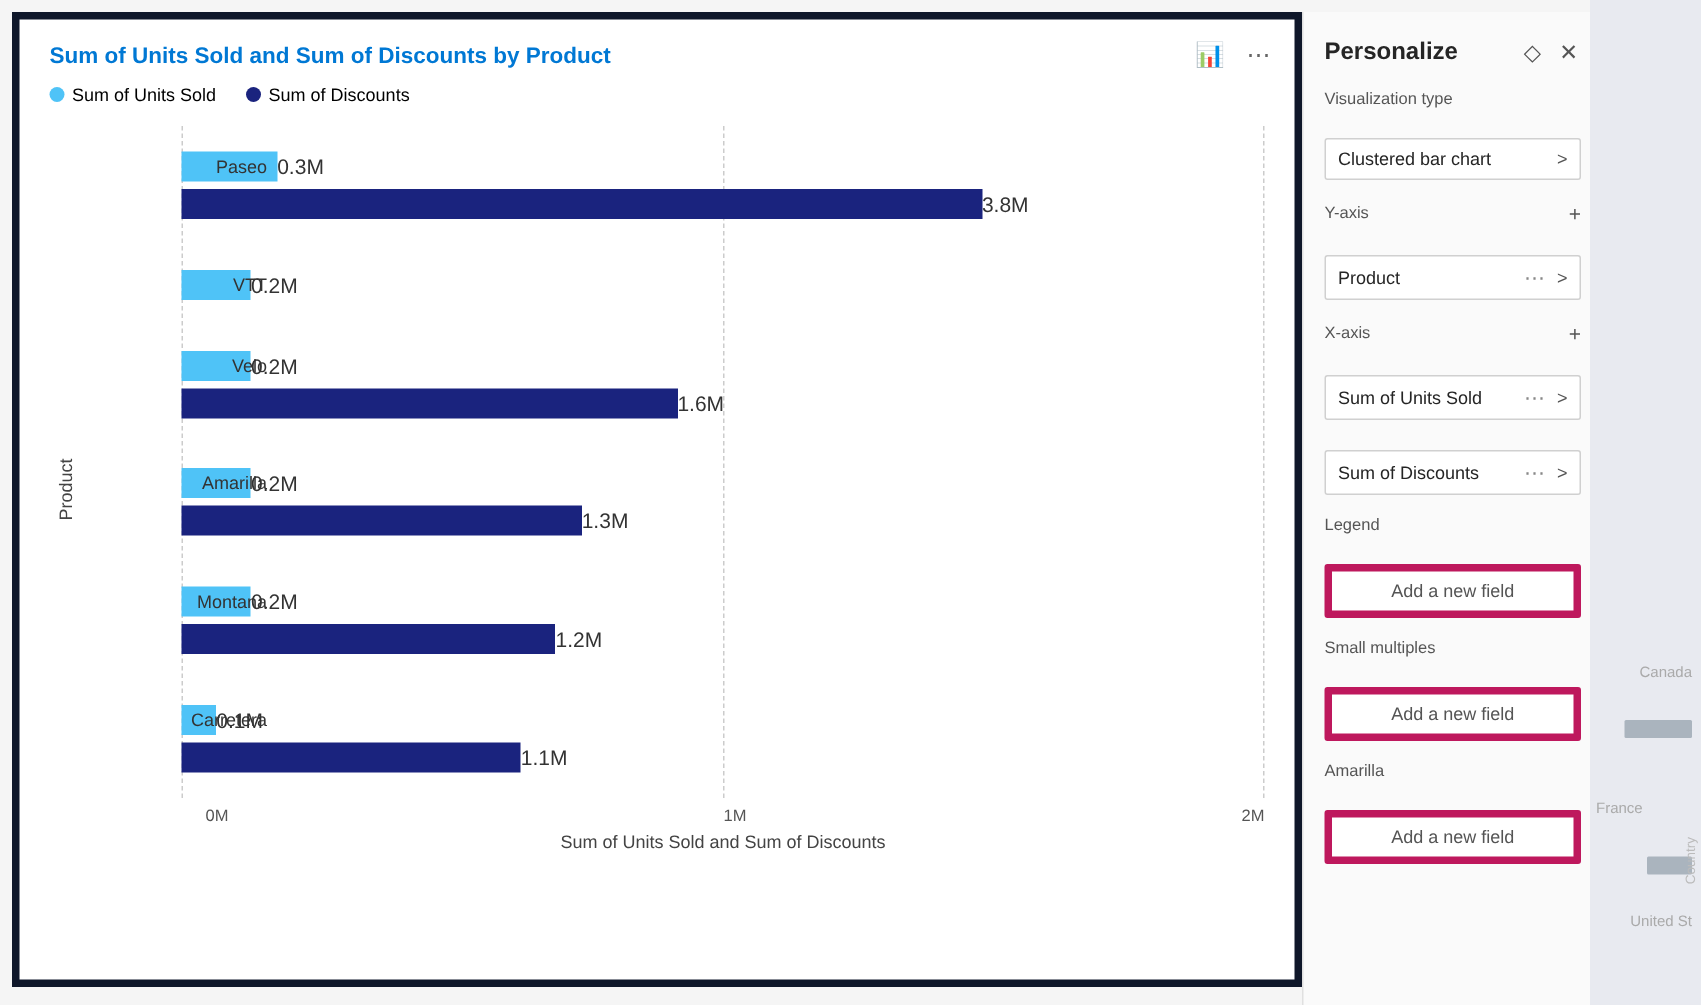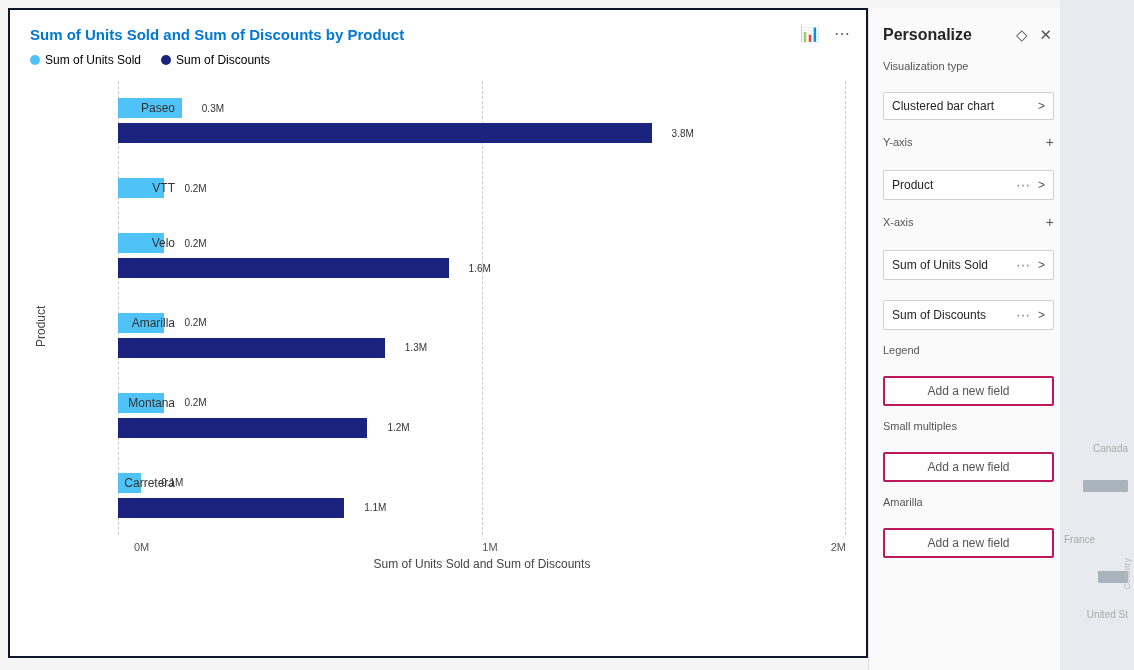--- a/index.html
+++ b/index.html
@@ -17,21 +17,21 @@
       background: #f5f5f5;
       display: flex;
       align-items: flex-start;
       justify-content: flex-start;
       padding: 8px;
       position: relative;
     }
 
     .chart-container {
       background: #fff;
-      border: 2px solid #0f172a;
+      border: 5px solid #0f172a;
       width: 860px;
       height: 650px;
       position: relative;
       padding: 16px 20px 60px 20px;
     }
 
     .chart-title {
       font-size: 15px;
       font-weight: 600;
       color: #252525;
@@ -150,23 +150,23 @@
     }
 
     .bar {
       height: 20px;
       display: flex;
       align-items: center;
       padding-left: 4px;
     }
 
     .bar-value {
-      font-size: 10px;
+      font-size: 14px;
       color: #333;
-      margin-left: 20px;
+      margin-left: 0;
       white-space: nowrap;
     }
 
     .bar-units {
       background: #4fc3f7;
     }
 
     .bar-discounts {
       background: #1a237e;
     }
@@ -266,21 +266,21 @@
       margin-right: 4px;
     }
 
     .panel-field .chevron {
       color: #555;
       font-size: 12px;
     }
 
     .panel-add-field {
       background: #fff;
-      border: 2px solid #be185d;
+      border: 5px solid #be185d;
       border-radius: 2px;
       padding: 6px 8px;
       font-size: 12px;
       color: #555;
       text-align: center;
       cursor: pointer;
     }
 
     .panel-section-header {
       display: flex;

